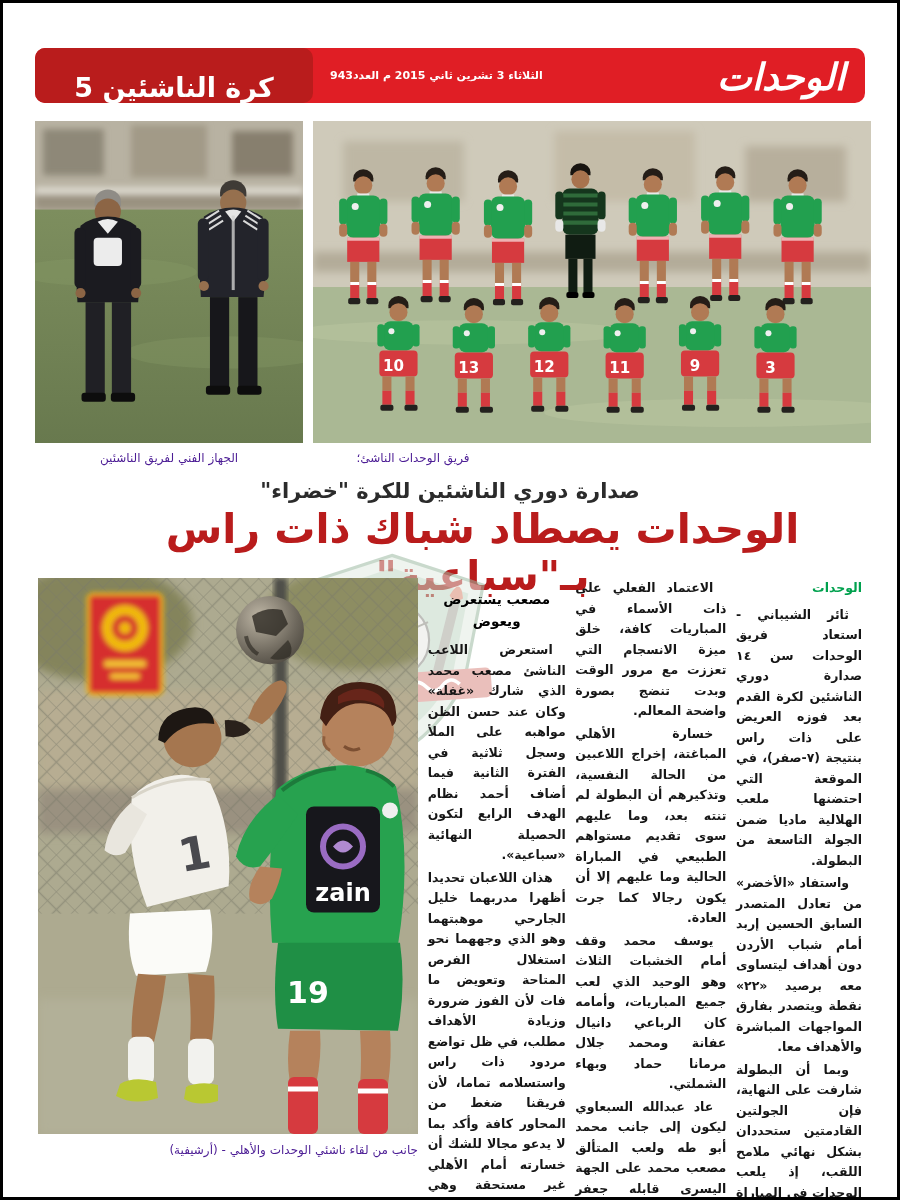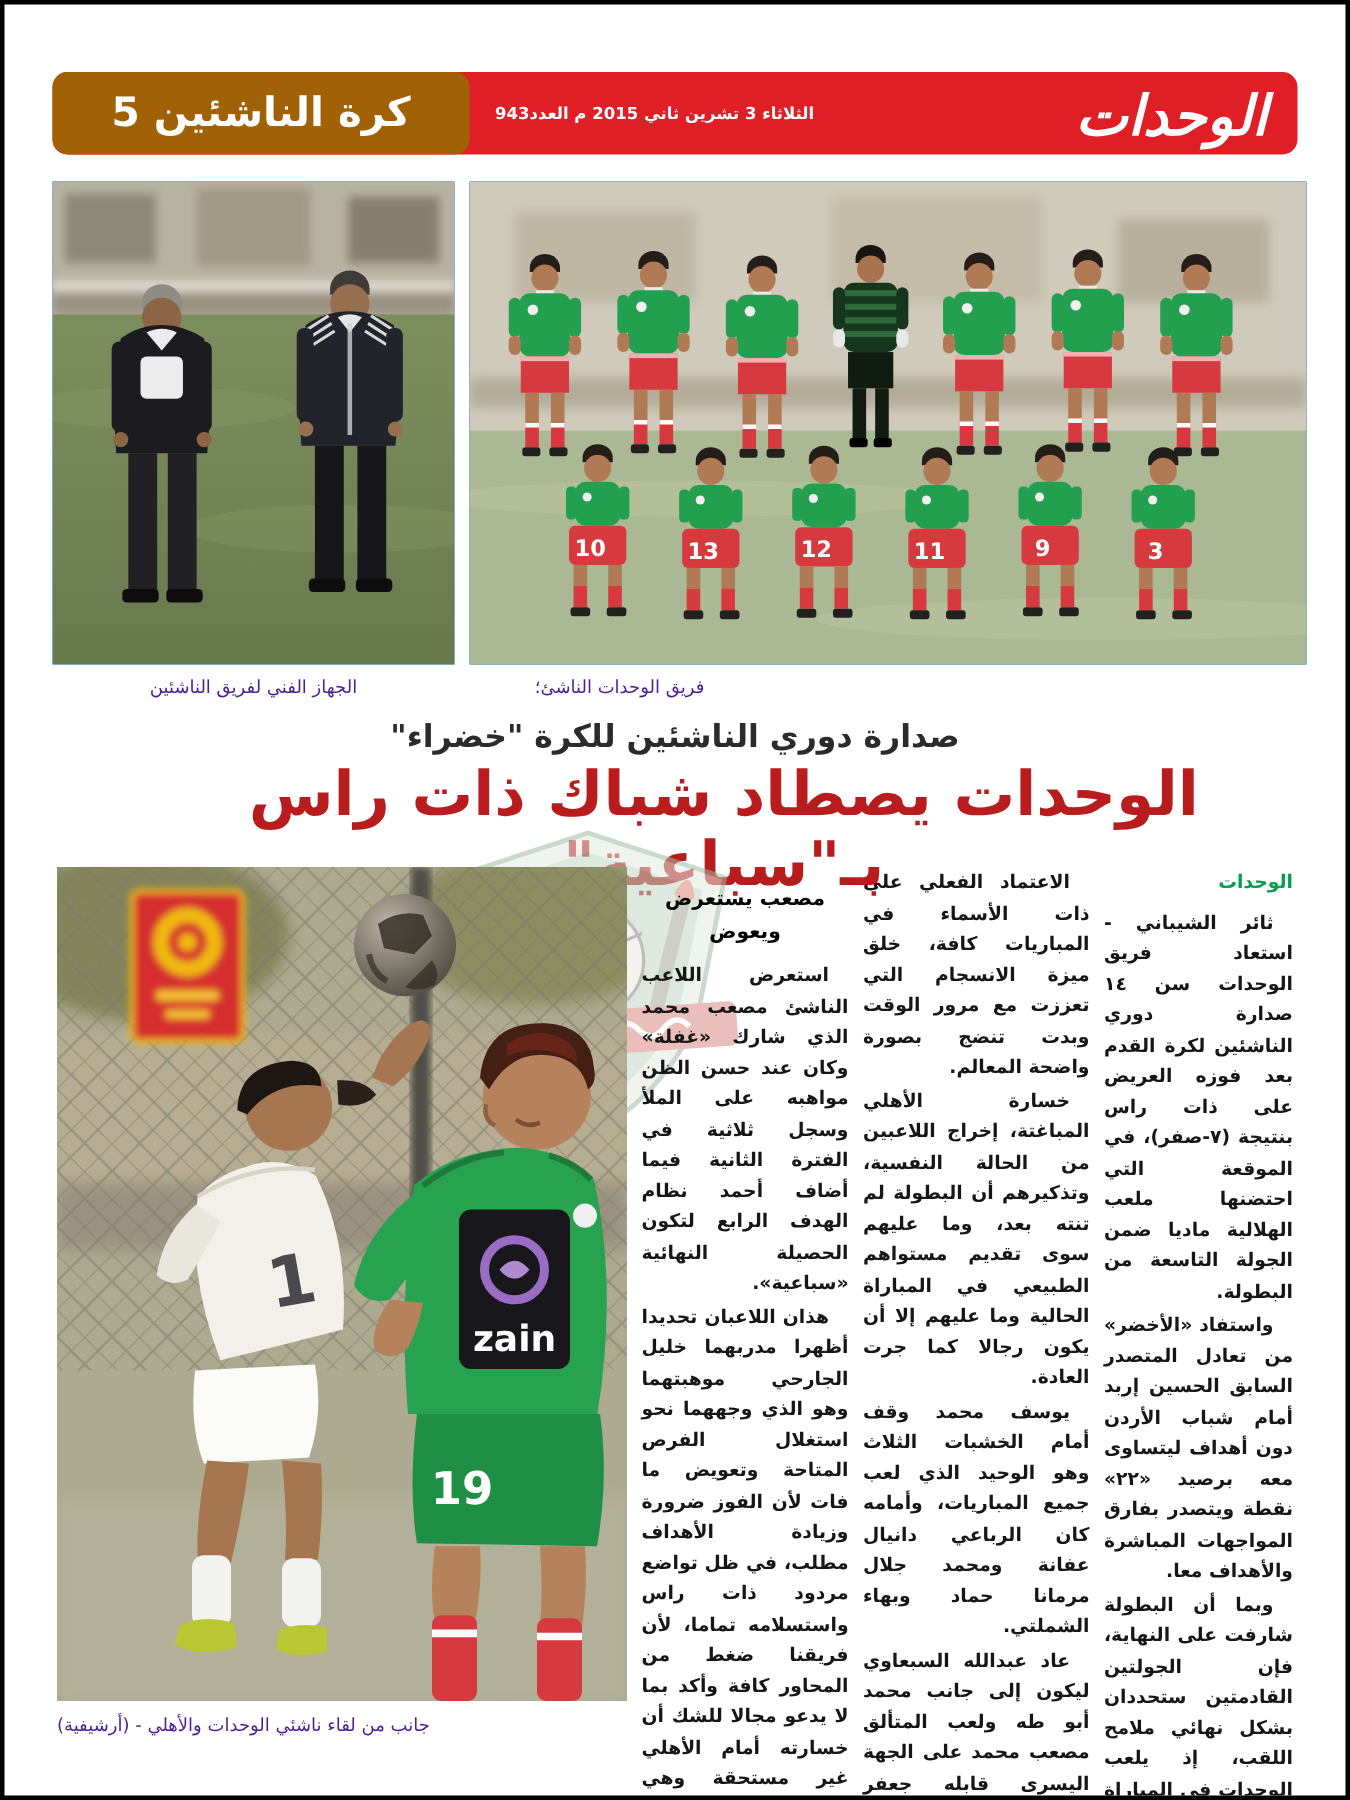--- a/index.html
+++ b/index.html
@@ -8,32 +8,32 @@
     background:#ffffff;border:3px solid #000;box-sizing:border-box;
     overflow:hidden;font-family:"DejaVu Sans",sans-serif;direction:rtl;
   }
   
   .masthead-bar{position:absolute;left:32px;top:45px;width:830px;height:55px;
     background:#e01e25;border-radius:10px;}
   .masthead{position:absolute;right:20px;top:2px;height:100%;display:flex;align-items:center;
     color:#fff;font-size:37px;font-weight:900;font-style:italic;letter-spacing:-1px;}
   .dateline{position:absolute;left:295px;top:0;height:100%;display:flex;align-items:center;
     color:#fff;font-size:11px;font-weight:700;direction:rtl;}
-  .section-box{position:absolute;left:0;top:0;width:278px;height:55px;background:#a16207;
-    border-radius:10px;display:flex;align-items:center;justify-content:center;
+  .section-box{position:absolute;left:0;top:0;width:278px;height:55px;background:#b91c1c;
+    border-radius:10px;display:flex;align-items:flex-end;justify-content:center;
     color:#fff;font-size:27px;font-weight:900;}
   
   .photo{position:absolute;overflow:hidden;background:#0369a1;}
   .photo svg{display:block;width:100%;height:100%;}
   .photo-coaches{left:32px;top:118px;width:268px;height:322px;}
   .photo-team{left:310px;top:118px;width:558px;height:322px;}
   .caption{position:absolute;font-size:12px;font-weight:400;color:#4c1d95;}
   .caption-coaches{left:32px;top:448px;width:268px;text-align:center;}
   .caption-team{left:315px;top:448px;width:190px;text-align:center;}
-  .caption-action{left:35px;top:1140px;width:380px;text-align:left;direction:rtl;}
+  .caption-action{left:35px;top:1140px;width:380px;text-align:right;direction:rtl;}
   
   .kicker{position:absolute;left:0;right:0;top:476px;text-align:center;
     font-size:21px;font-weight:900;color:#2b2b2b;}
   .headline{position:absolute;left:100px;right:35px;top:503px;text-align:center;
     font-size:41px;font-weight:900;color:#b91c1c;letter-spacing:-1px;line-height:1.15;}
   
   .body-area{position:absolute;left:35px;right:35px;top:575px;height:600px;
     display:flex;flex-direction:row;justify-content:space-between;z-index:2;}
   .tcol{font-size:12.5px;font-weight:700;line-height:1.64;color:#161616;
     text-align:justify;direction:rtl;}

